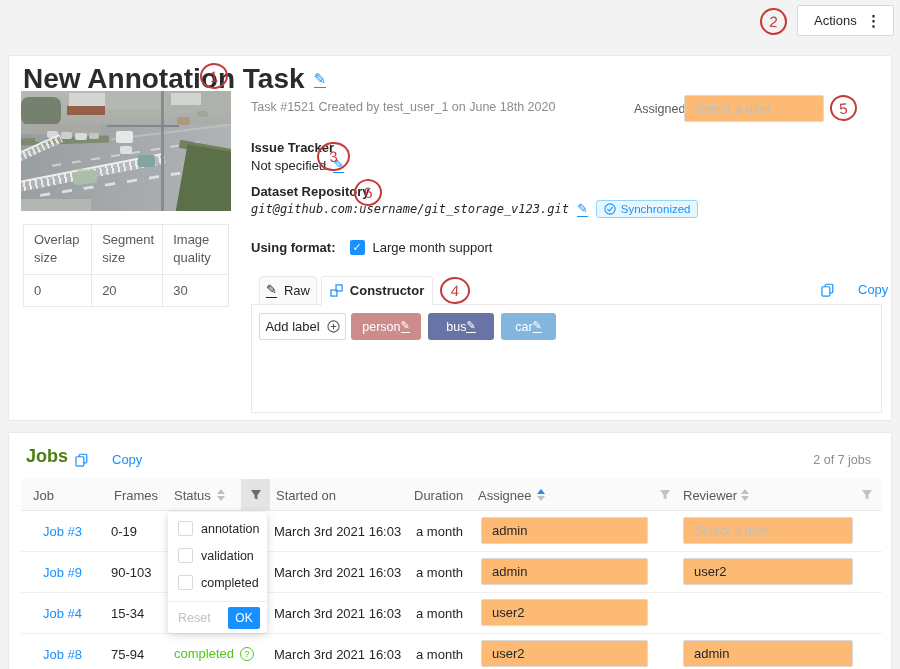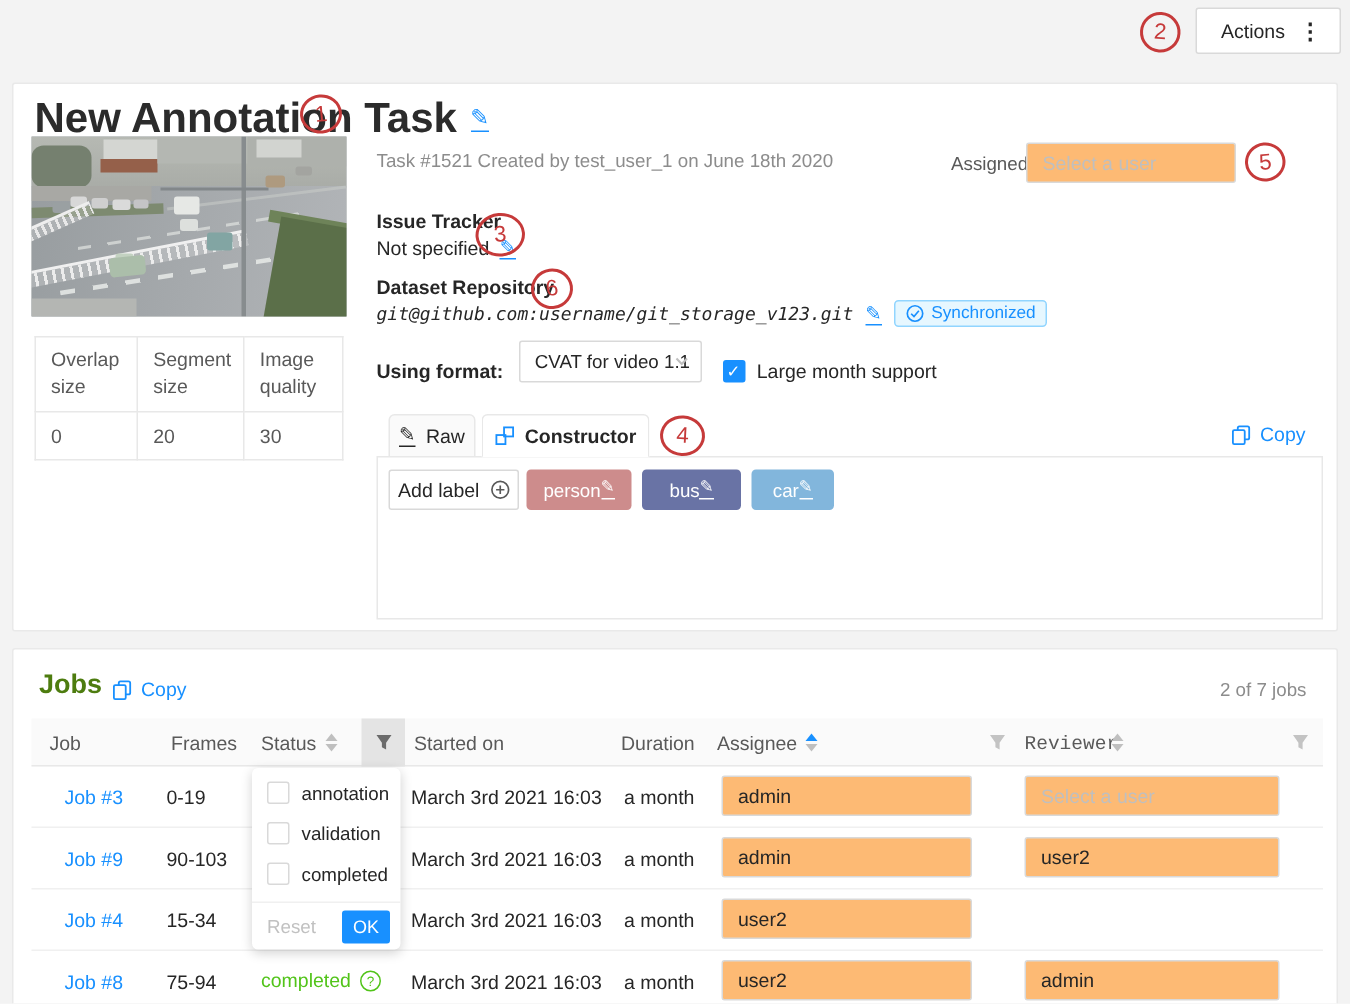--- a/index.html
+++ b/index.html
@@ -42,21 +42,21 @@
                 font-size:12.5px; color:#262626; cursor:pointer; }
   .checkbox-on { width:15px; height:15px; background:#1890ff; border-radius:2px; color:#fff;
                  display:flex; align-items:center; justify-content:center; font-size:11px; cursor:pointer; }
   .checkbox-off { width:15px; height:15px; background:#fff; border:1px solid #d9d9d9; border-radius:2px; cursor:pointer; }
 
   .tab { position:absolute; height:29px; border:1px solid #e8e8e8; border-radius:4px 4px 0 0;
          display:flex; align-items:center; justify-content:center; gap:7px; font-size:13px;
          color:#262626; cursor:pointer; background:#fafafa; }
   .tab.active { background:#fff; border-bottom:1px solid #fff; z-index:3; }
   .labels-box { position:absolute; border:1px solid #e8e8e8; background:#fff; }
-  .link-blue { display:flex; align-items:center; gap:6px; color:#1890ff; font-size:13px; cursor:pointer; }
+  .link-blue { display:flex; align-items:center; gap:24px; color:#1890ff; font-size:13px; cursor:pointer; }
 
   .btn-plain { position:absolute; display:flex; align-items:center; justify-content:center; gap:7px;
                background:#fff; border:1px solid #d9d9d9; border-radius:2px; font-size:13px;
                color:#262626; cursor:pointer; }
   .chip { position:absolute; height:27px; border-radius:3px; color:#fff; font-size:12.5px;
           display:flex; align-items:center; justify-content:center; gap:0; cursor:pointer; }
 
   
   .ptable { position:absolute; border-collapse:collapse; }
   .ptable td { border:1px solid #e8e8e8; font-size:13px; color:#595959; vertical-align:top; }
@@ -192,26 +192,20 @@
         <svg width="12" height="12" viewBox="0 0 14 14">
           <circle cx="7" cy="7" r="6" fill="none" stroke="#1890ff" stroke-width="1.3"></circle>
           <path d="M4 7.2 L6.2 9.3 L10 4.8" fill="none" stroke="#1890ff" stroke-width="1.3"></path>
         </svg>
         <span>Synchronized</span>
       </span>
     </div>
 
     <div class="abs" style="left:242px; top:171px; display:flex; align-items:flex-end; height:28px;">
       <span class="bold-h">Using format:</span>
-      <span class="select-box" style="margin-left:10px;">
-        <span>CVAT for video 1.1</span>
-        <svg style="position:absolute; right:8px;" width="9" height="6" viewBox="0 0 9 6">
-          <polyline points="1,1 4.5,4.6 8,1" fill="none" stroke="#bfbfbf" stroke-width="1.4"></polyline>
-        </svg>
-      </span>
       <span class="checkbox-on" style="margin-left:14px;">✓</span>
       <span class="txt" style="margin-left:8px;">Large month support</span>
     </div>
 
     <div class="tab" style="left:250px; top:220px; width:58px;">
       <span class="edit-ic" style="color:#262626;">✎</span>
       <span>Raw</span>
     </div>
     <div class="tab active" style="left:312px; top:220px; width:112px;">
       <svg width="13" height="13" viewBox="0 0 14 14">
@@ -279,21 +273,21 @@
       <span class="thcell" style="left:457px; top:9px;">Assignee</span>
       <span class="sorter" style="left:516px; top:10px;">
           <span class="c-up on"></span>
           <span class="c-dn"></span>
         </span>
       <span class="funnel" style="left:638px; top:10px;">
         <svg width="12" height="12" viewBox="0 0 12 12">
           <path d="M1 1 h10 L7.4 6.2 V10.6 L4.6 9.2 V6.2 Z" fill="#c3c3c3"></path>
         </svg>
       </span>
-      <span class="thcell" style="left:662px; top:9px;font-family:Liberation Mono, monospace;">Reviewer</span>
+      <span class="thcell" style="left:662px; top:9px;">Reviewer</span>
       <span class="sorter" style="left:720px; top:10px;">
           <span class="c-up"></span>
           <span class="c-dn"></span>
         </span>
       <span class="funnel" style="left:840px; top:10px;">
         <svg width="12" height="12" viewBox="0 0 12 12">
           <path d="M1 1 h10 L7.4 6.2 V10.6 L4.6 9.2 V6.2 Z" fill="#c3c3c3"></path>
         </svg>
       </span>
     </div>

